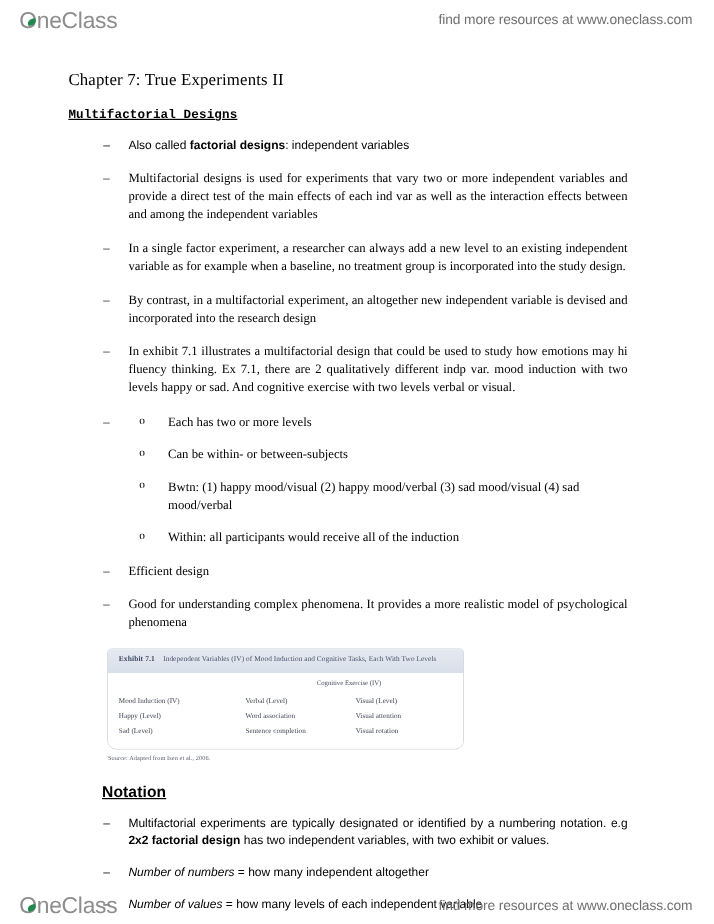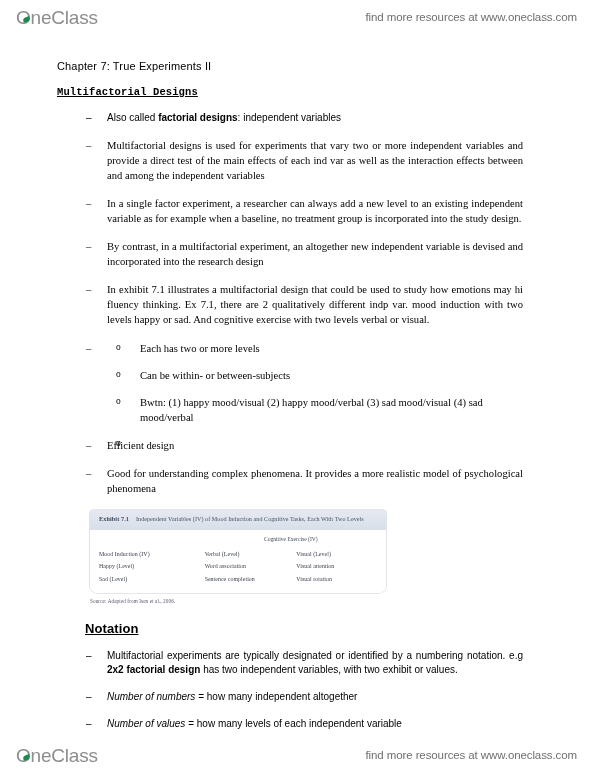--- a/index.html
+++ b/index.html
@@ -66,22 +66,22 @@
   
   .doc {
     position: absolute;
     left: 0;
     top: 40px;
     width: 595px;
   }
 
   .chapter-title {
     margin: 20px 0 0 57px;
-    font-family: Liberation Sans, sans-serif;
-    font-size: 11px;
+    font-family: Liberation Serif, serif;
+    font-size: 14px;
     letter-spacing: 0.15px;
   }
   .section-head {
     margin: 14px 0 0 57px;
     font-family: Liberation Mono, monospace;
     font-size: 10.5px;
     font-weight: bold;
     text-decoration: underline;
     letter-spacing: 0.1px;
   }
@@ -262,20 +262,21 @@
   <div class="li2">
     <span class="mk">o</span>
     <span>Can be within- or between-subjects</span>
   </div>
   <div class="li2">
     <span class="mk">o</span>
     <span>Bwtn: (1) happy mood/visual (2) happy mood/verbal (3) sad mood/visual (4) sad mood/verbal</span>
   </div>
   <div class="li2">
     <span class="mk">o</span>
+    <span>Within: all participants would receive all of the induction</span>
   </div>
 
   <div class="li1">
     <span class="mk">–</span>
     <span>Efficient design</span>
   </div>
   <div class="li1">
     <span class="mk">–</span>
     <span>Good for understanding complex phenomena. It provides a more realistic model of psychological phenomena</span>
   </div>

